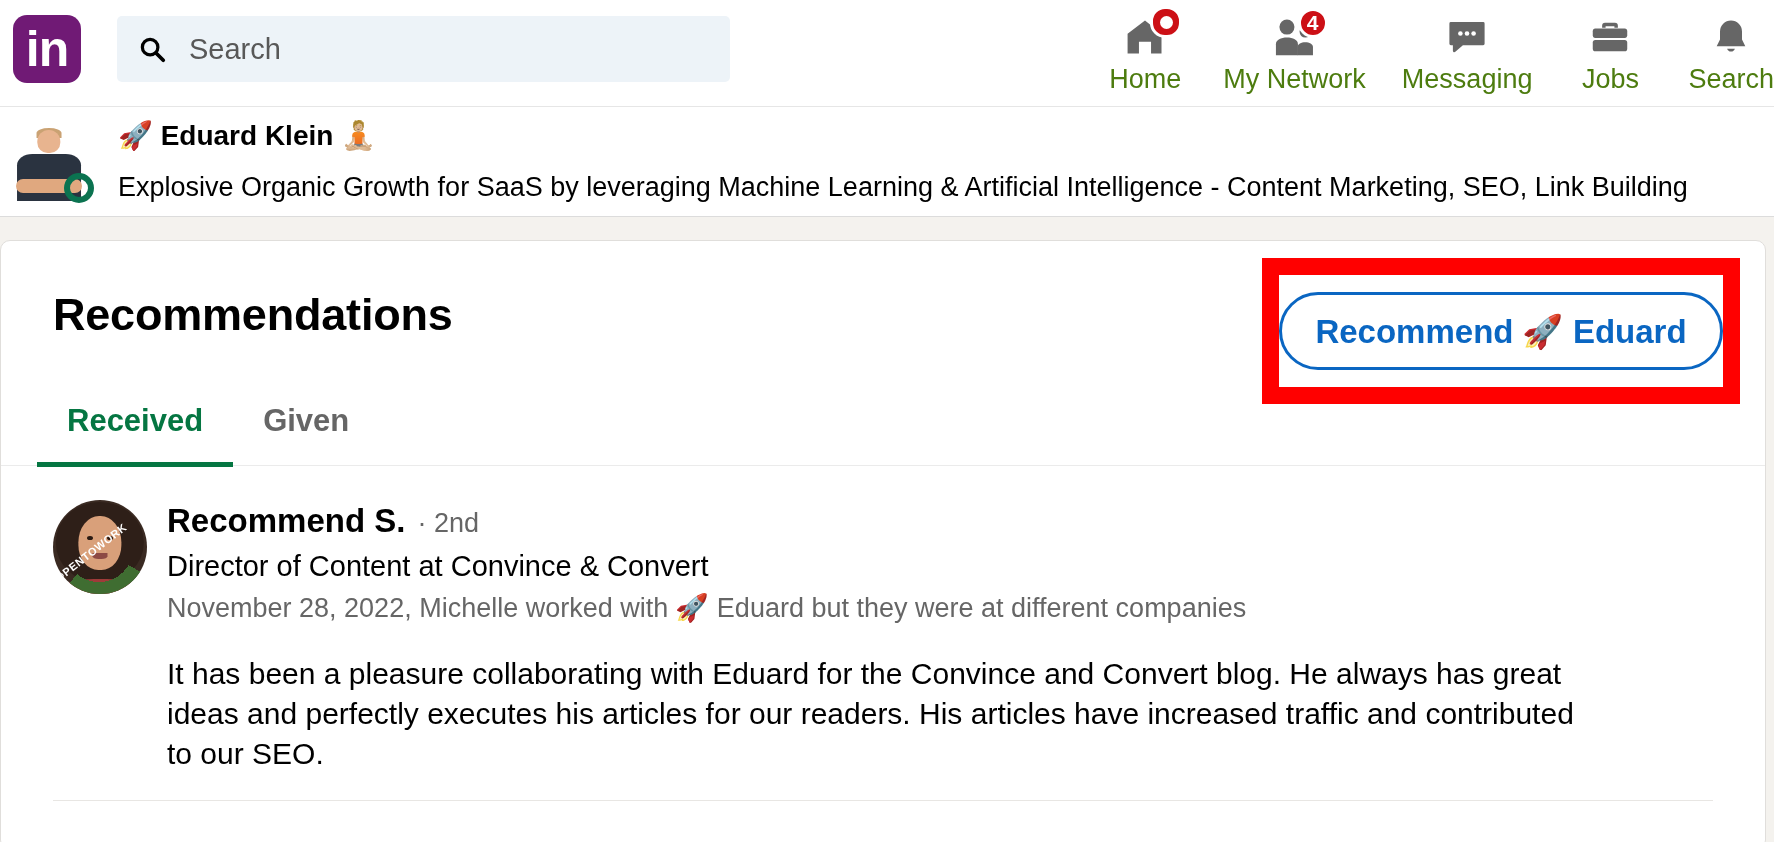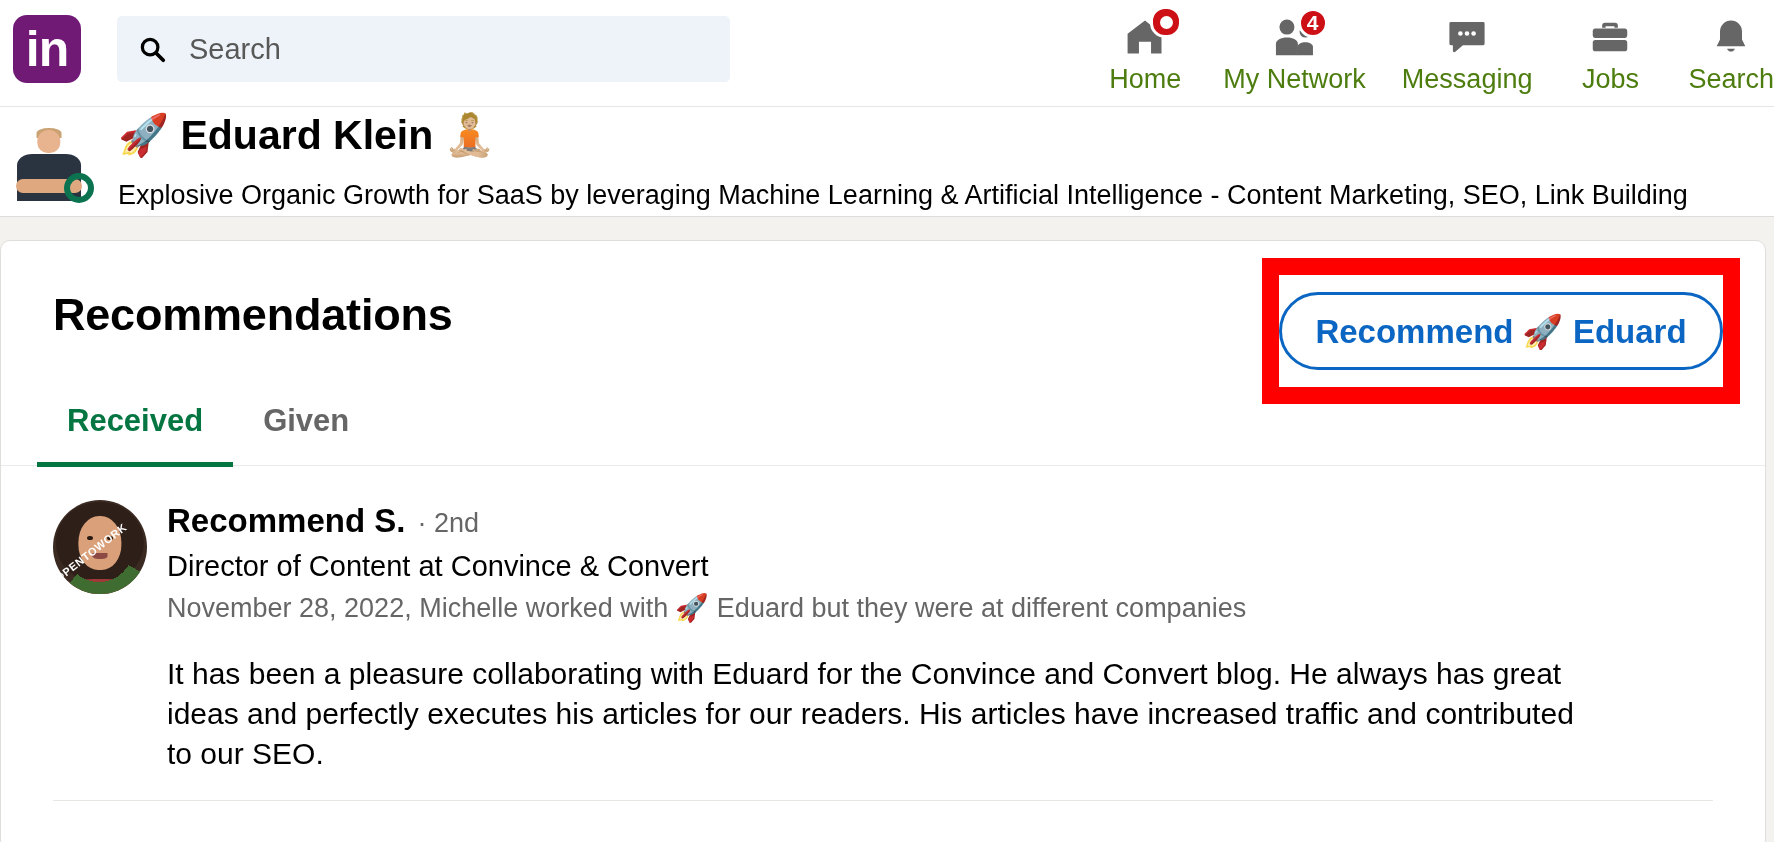--- a/index.html
+++ b/index.html
@@ -83,21 +83,21 @@
     position:absolute; inset:0;
     border-radius: 4px; overflow:hidden;
     background: #ffffff;
   }
   .otw-ring {
     position: absolute; right: -6px; bottom: -2px;
     width: 30px; height: 30px; border-radius: 50%;
     border: 6px solid #0b7350; background: transparent;
   }
   .pb-text { margin-left: 30px; display: flex; flex-direction: column; justify-content: center; }
-  .pb-name { font-size: 41px; font-weight: bold; color: #000000; line-height: 1.25; }
+  .pb-name { font-size: 28px; font-weight: bold; color: #000000; line-height: 1.25; }
   .pb-headline { font-size: 27px; color: #000000; line-height: 1.3; margin-top: 17px; white-space: nowrap; }
 
   
   .card {
     position: absolute; top: 240px; left: 0; width: 1766px;
     min-height: 610px;
     background: #ffffff;
     border: 1px solid #e0dedb;
     border-radius: 10px;
   }

